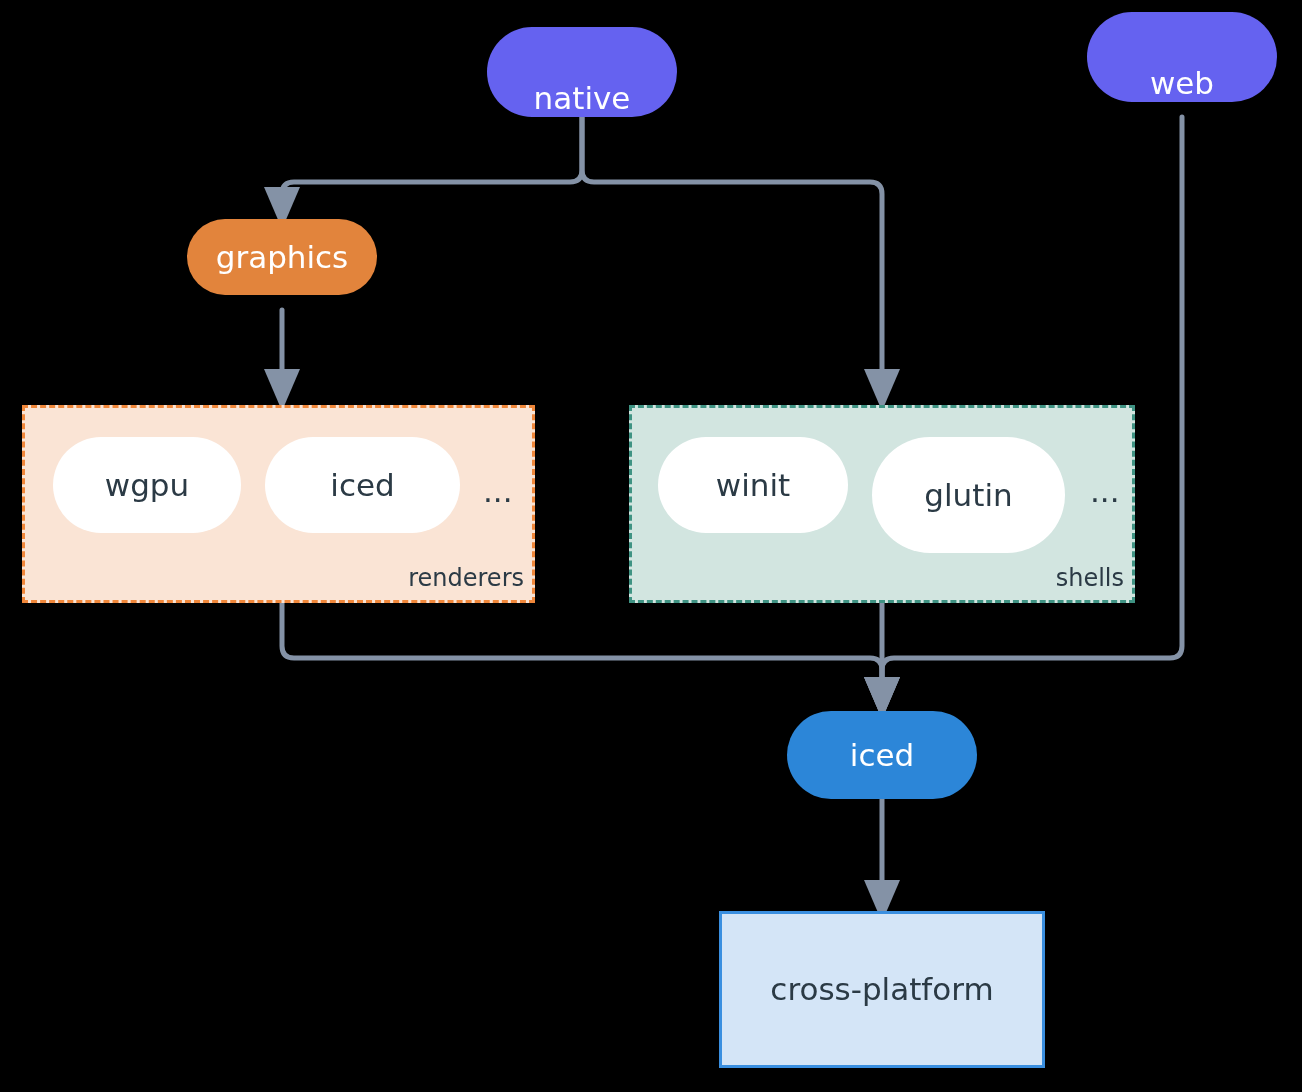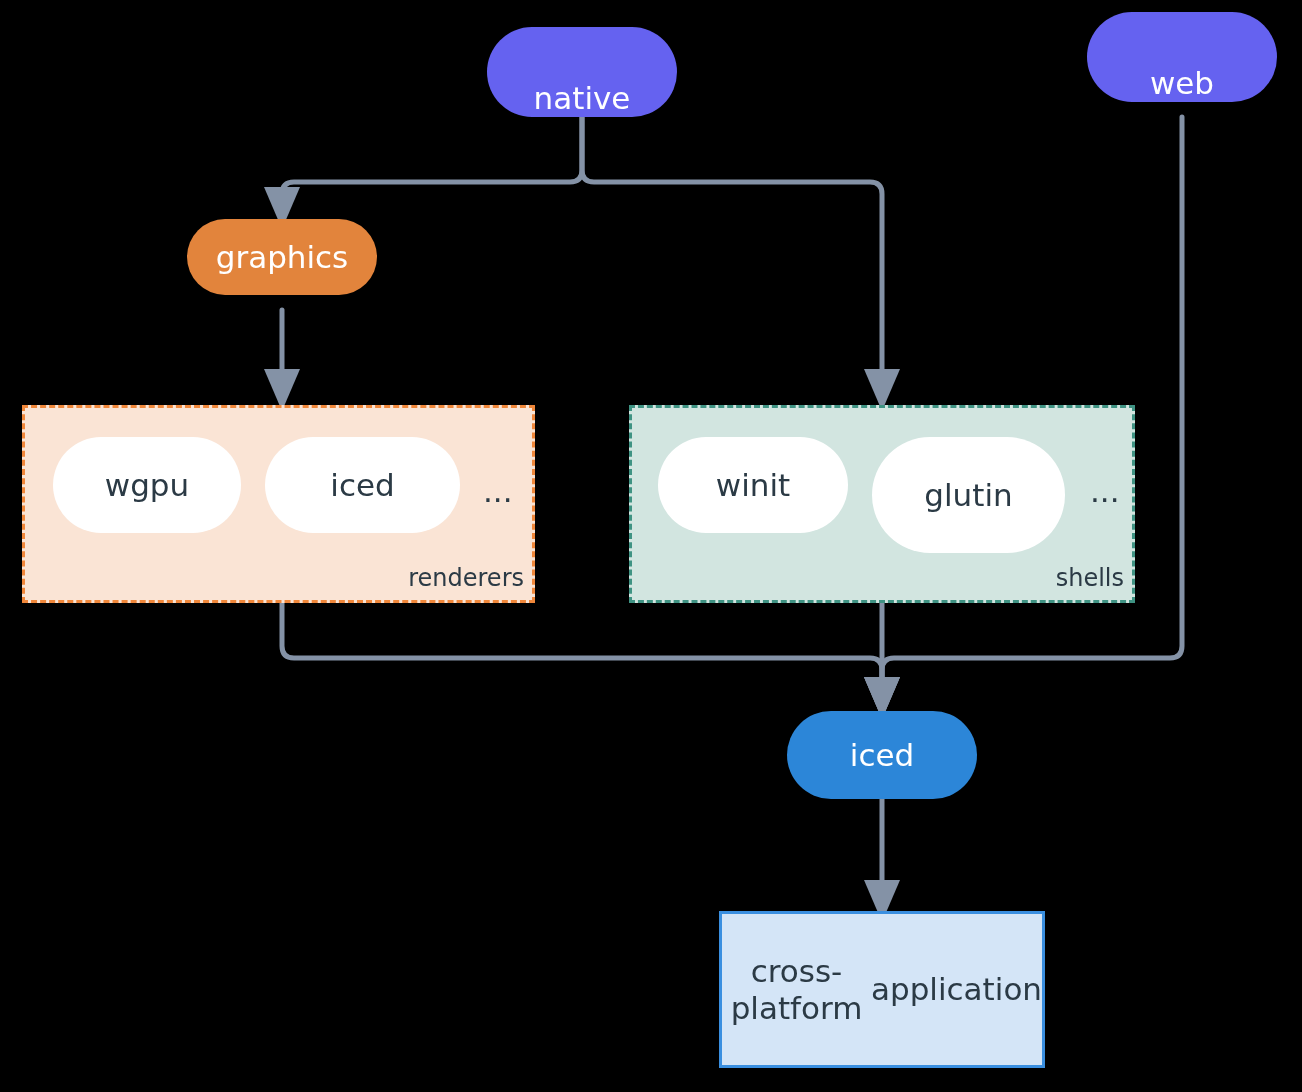--- a/index.html
+++ b/index.html
@@ -161,16 +161,15 @@
     <span class="ellipsis" style="left:458px; top:68px;">...</span>
     <span class="group-label">shells</span>
   </div>
 
   <div class="node pill node-iced" style="left:787px; top:711px; width:190px; height:88px;">
     <span>iced</span>
   </div>
 
   <div class="node node-app" style="left:719px; top:911px; width:326px; height:157px;">
     <span class="line1">cross-platform</span>
-    <span class="line2">application</span>
   </div>
 
 </div>
 
 </body></html>

